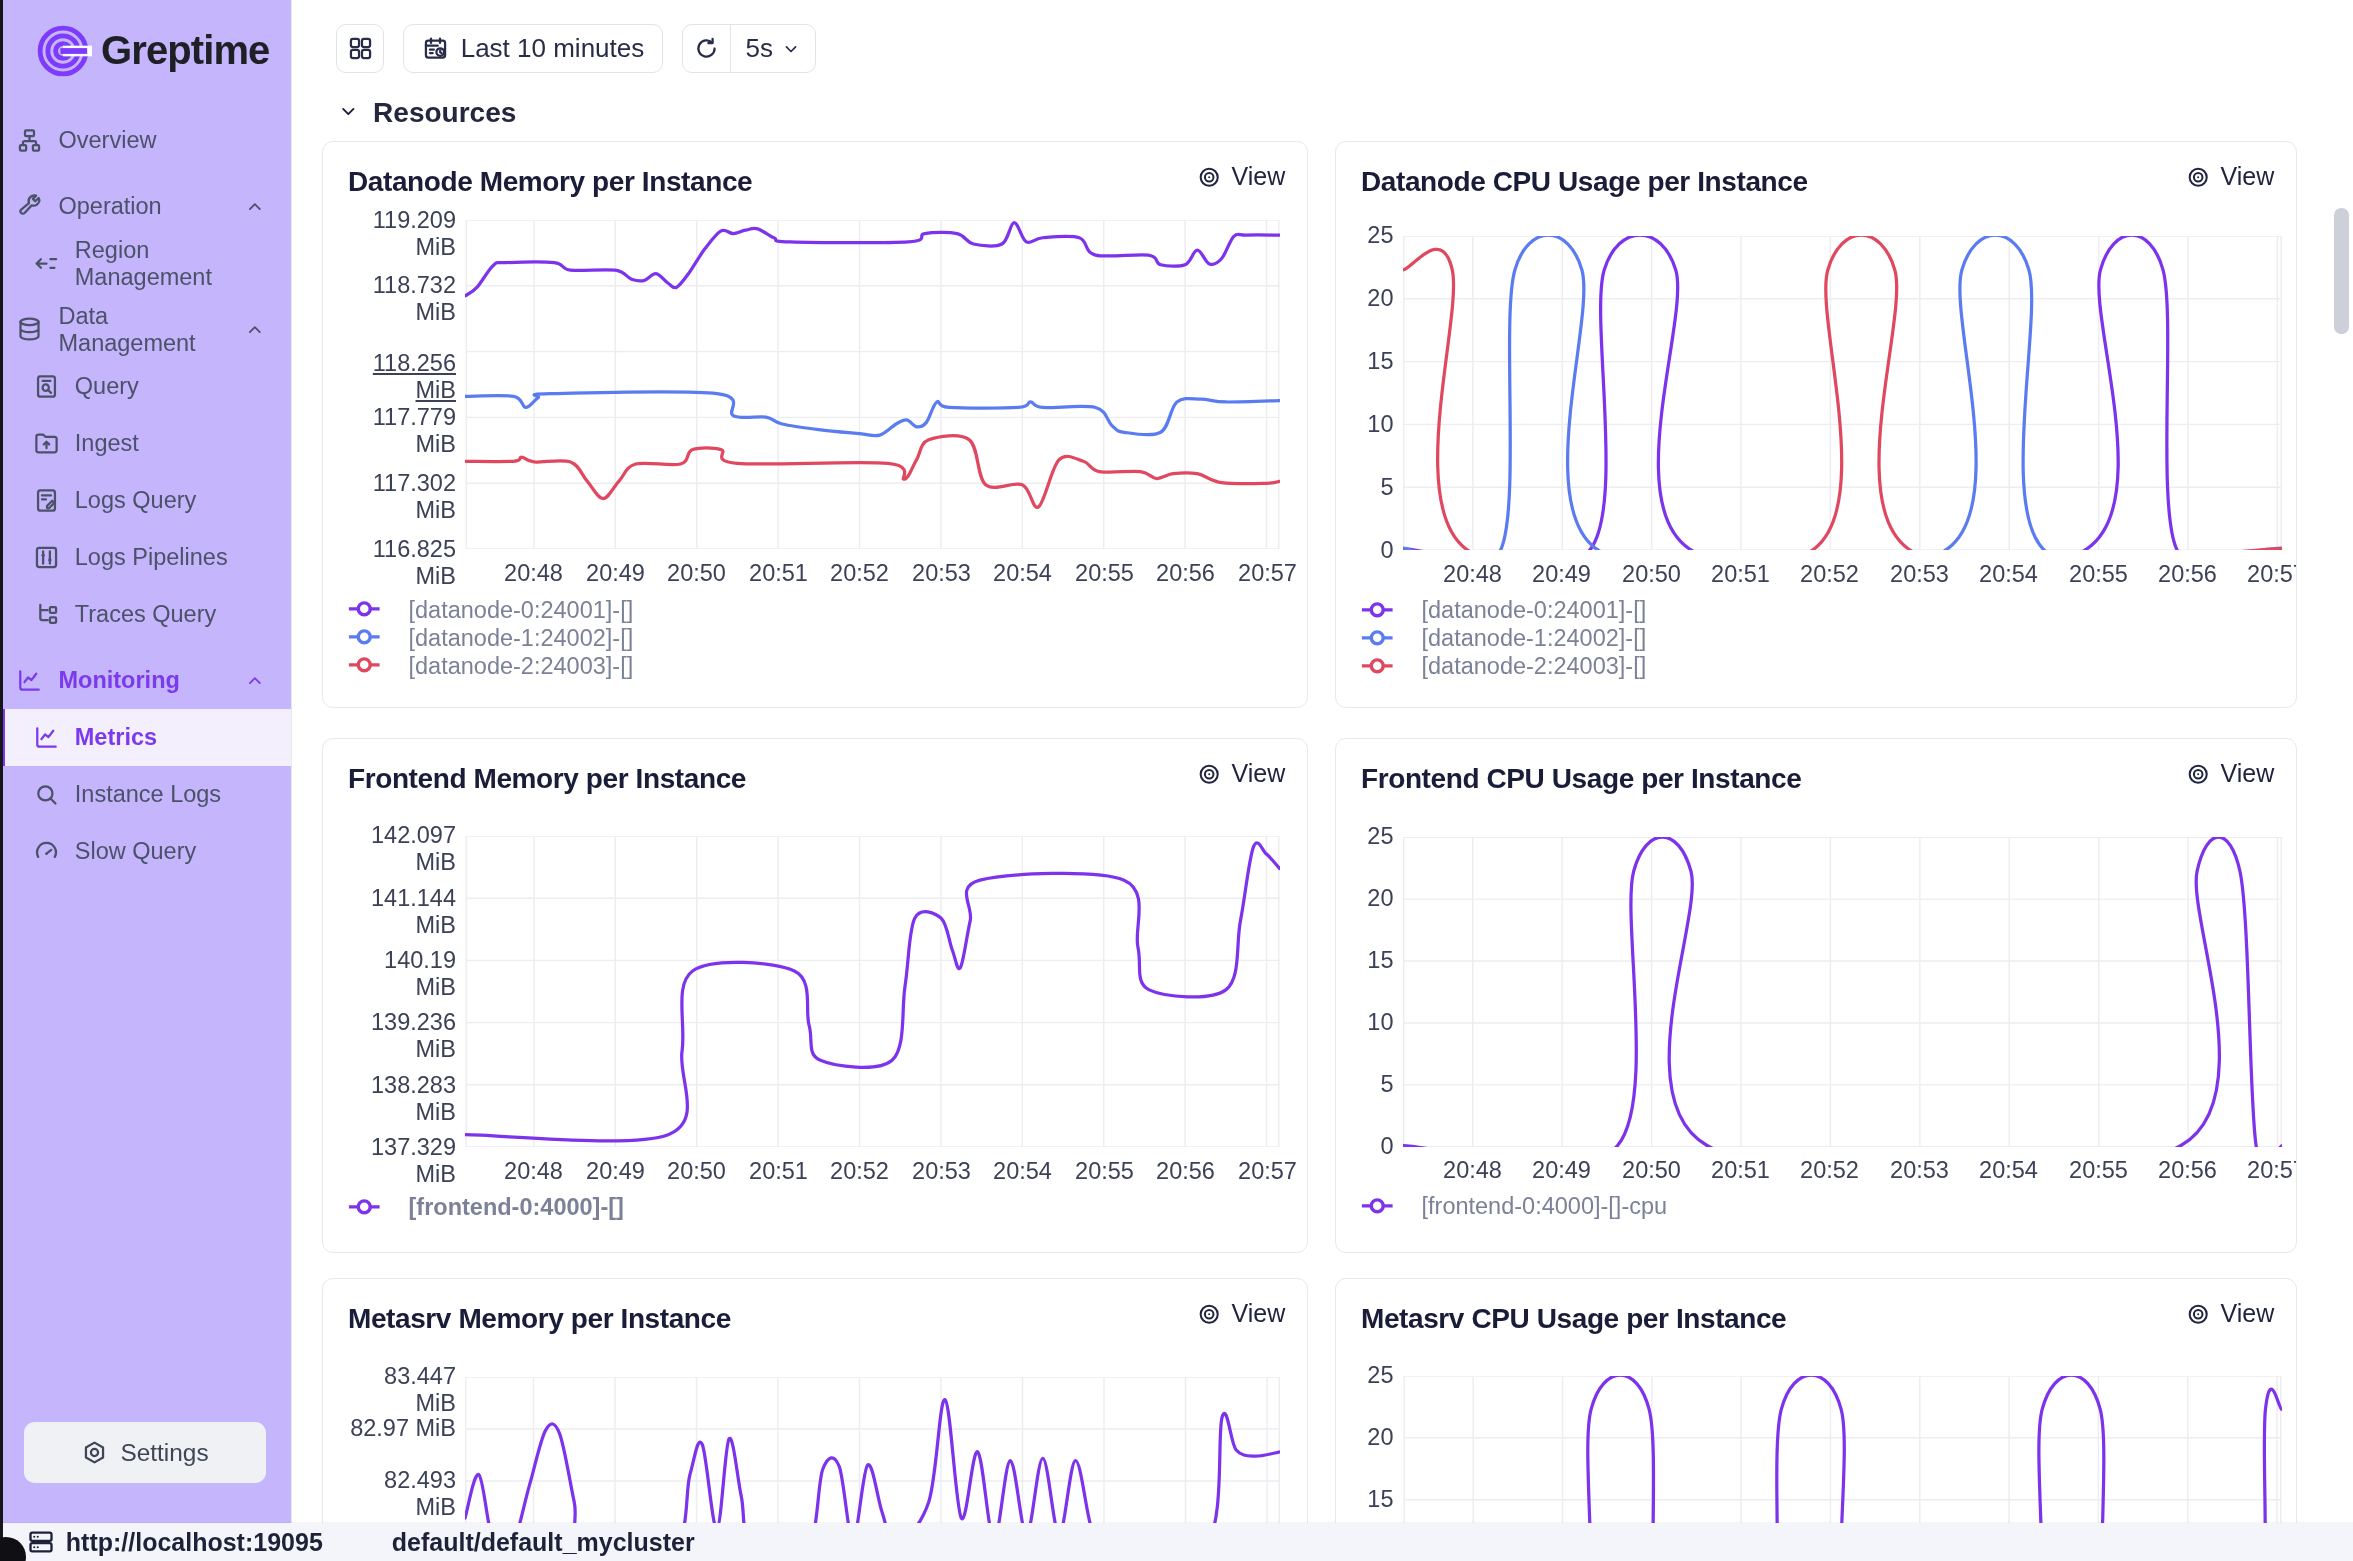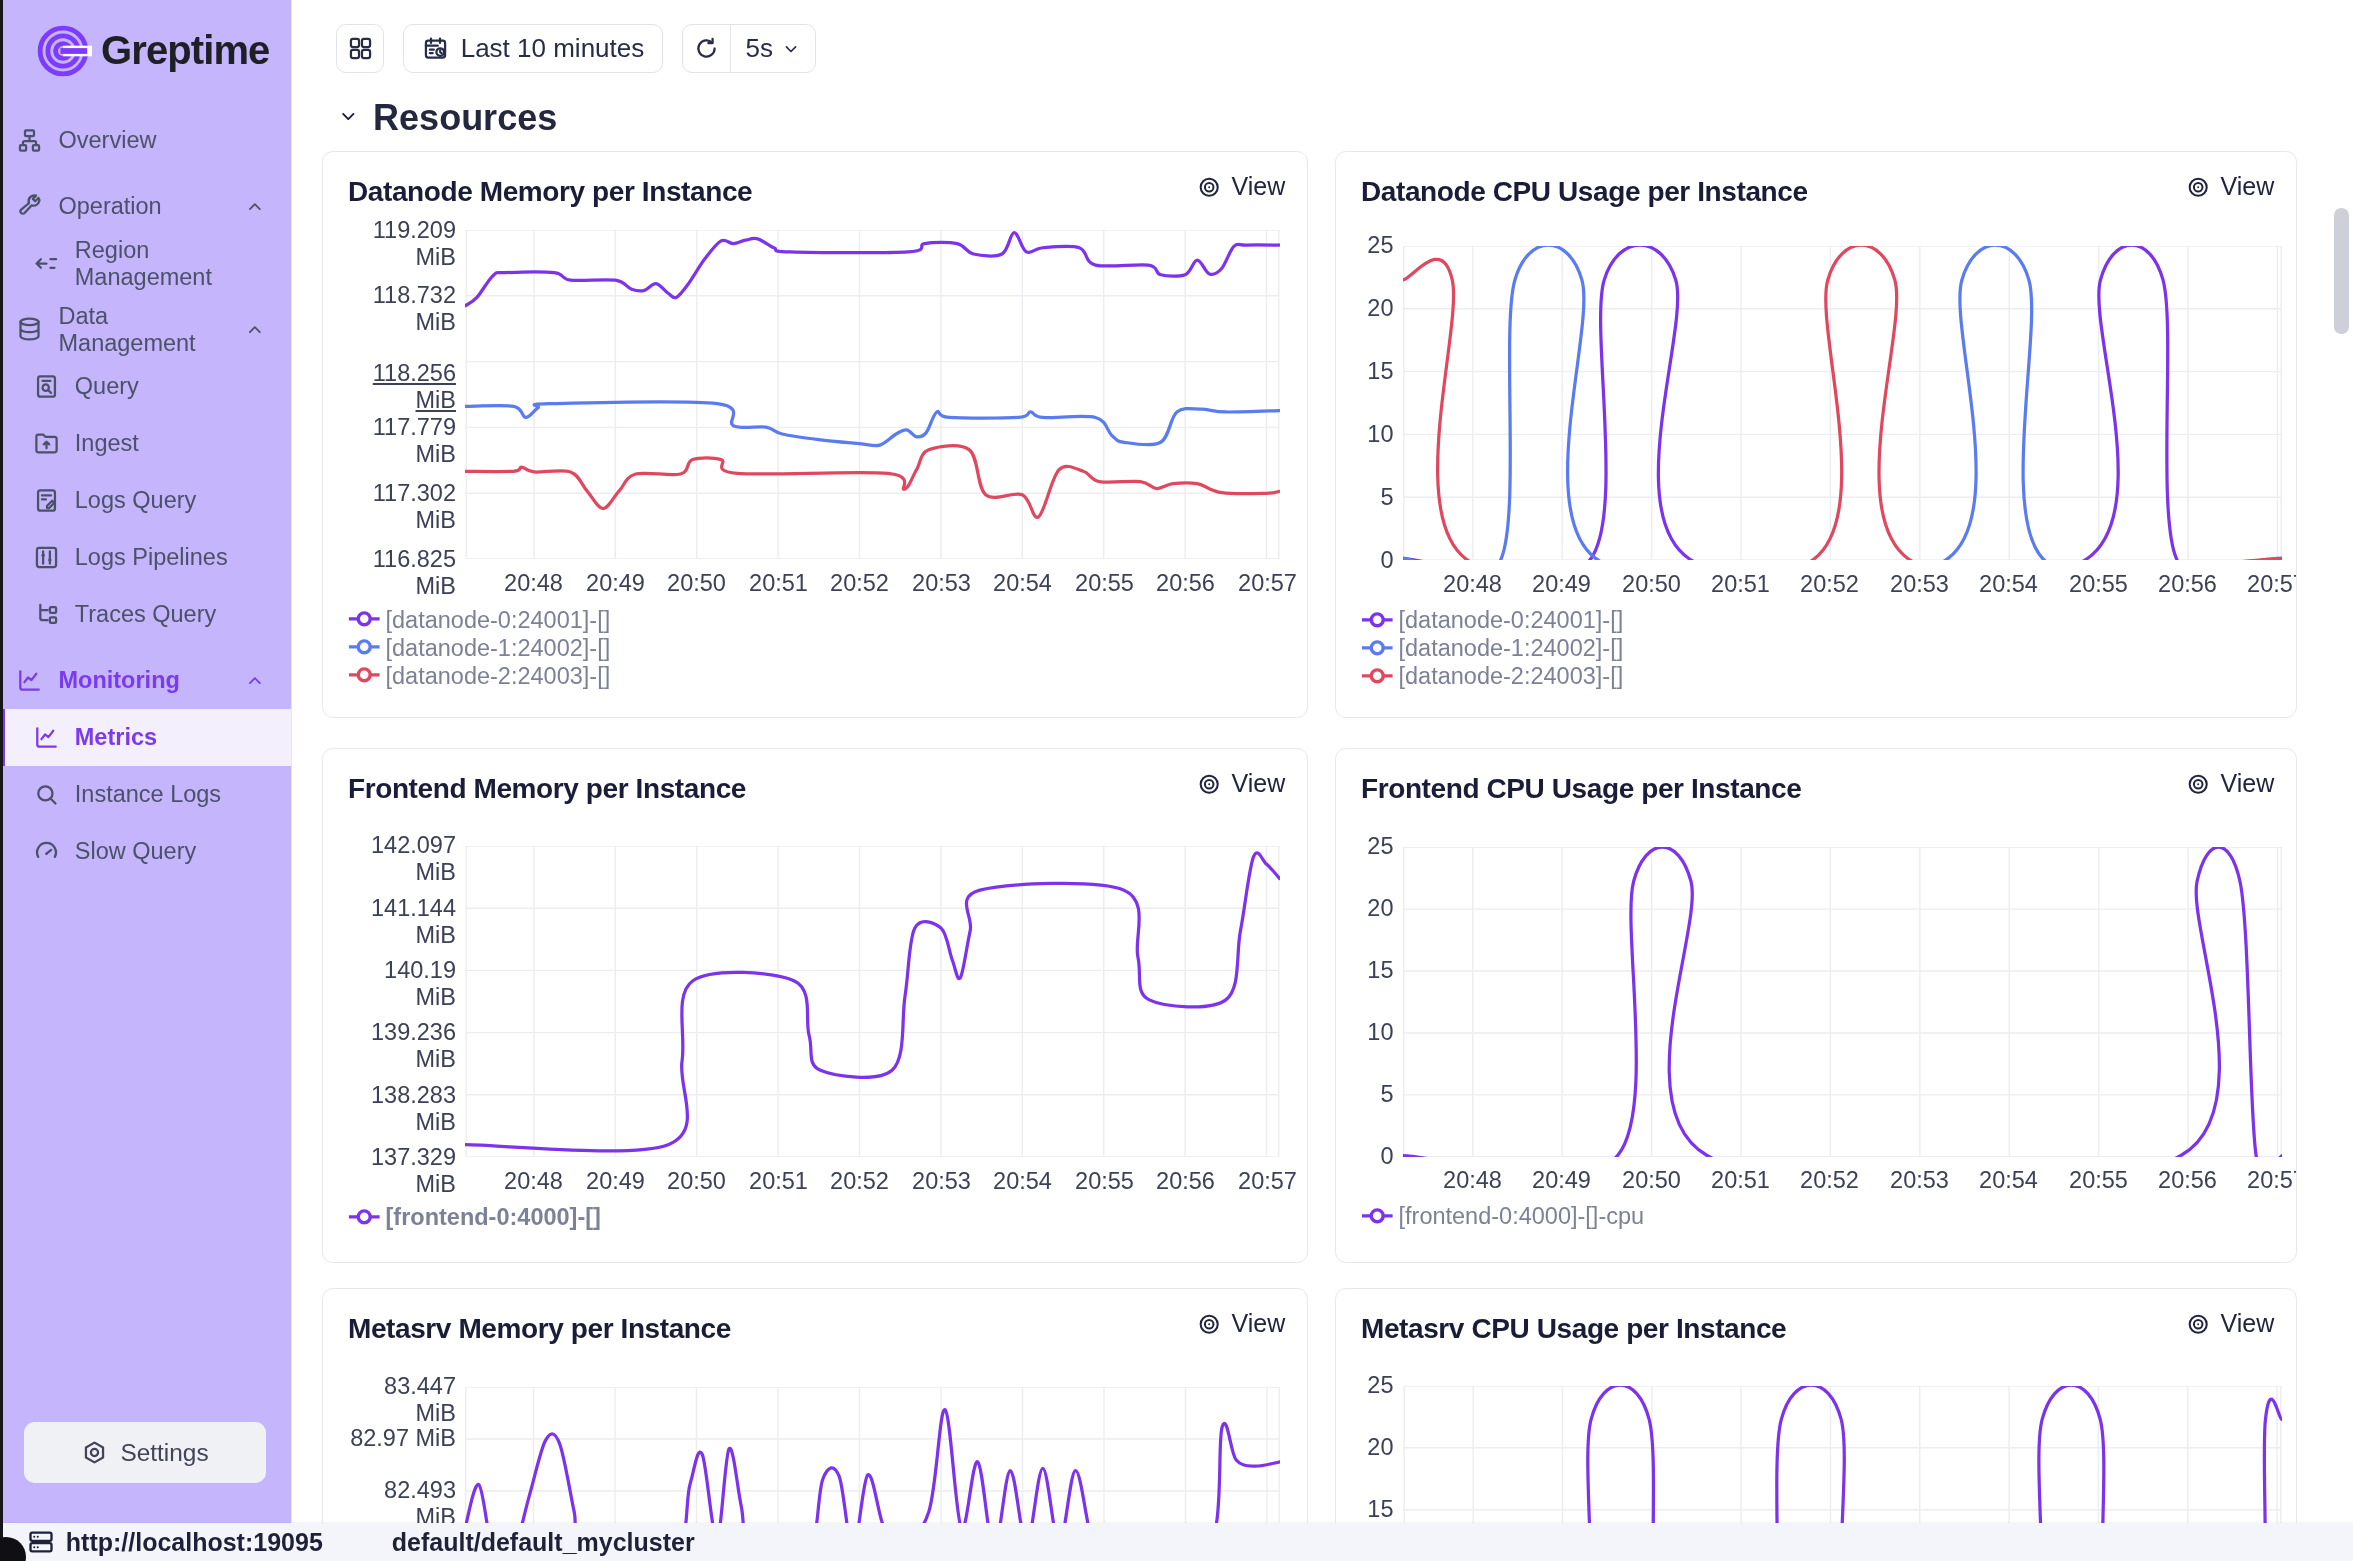--- a/index.html
+++ b/index.html
@@ -40,38 +40,38 @@
   .tbtn svg { display:block; }
   .btn-grid { width:48px; justify-content:center; }
   .btn-time { padding:0 18px; gap:11.7px; }
   .btn-combo { padding:0; }
   .combo-seg1 { width:47px; display:flex; justify-content:center; align-items:center; height:100%; cursor:pointer; }
   .combo-div { width:0.9px; align-self:stretch; background:#e4e5ea; }
   .combo-seg2 { display:flex; align-items:center; gap:8.1px; padding:0 14.4px; height:100%; cursor:pointer; }
 
   .section-head { display:flex; align-items:center; gap:13.5px; margin:23.5px 0 0 45px; cursor:pointer; }
   .section-head .chev svg { width:22.6px; height:22.6px; }
-  .section-title { font-size:36px; font-weight:bold; color:#23283f; }
+  .section-title { font-size:28px; font-weight:bold; color:#23283f; }
 
   .grid { display:grid; grid-template-columns:986px 962px; column-gap:27px;
     margin:12.6px 0 0 30px; }
   .grid .r1 { height:567px; } .grid .r2 { height:515px; margin-top:30px; } .grid .r3 { height:514px; margin-top:25px; }
   .card { background:#fff; border:0.9px solid #e7e8ec; border-radius:10.8px; padding:18px 21.7px 0 25px;
     position:relative; overflow:hidden; }
   .card-head { display:flex; justify-content:space-between; align-items:flex-start; }
   .chart-title { font-size:28px; font-weight:bold; color:#191d38; letter-spacing:-0.4px; margin-top:5.4px; }
   .view-btn { display:flex; align-items:center; gap:10px; background:none; border:none;
     font-size:25px; color:#20253f; cursor:pointer; font-family:"Liberation Sans", sans-serif; padding:1.8px 0; }
   .view-btn svg { width:24.4px; height:24.4px; display:block; }
   .chart-body { position:relative; }
   .ylab { position:absolute; text-align:right; font-size:23.5px; color:#3b4156; line-height:27px; }
   .xlab { position:absolute; width:81px; text-align:center; font-size:23.5px; color:#3b4156; }
   .plot { position:absolute; top:0; }
   .legend { position:absolute; left:0; }
-  .legend-row { display:flex; align-items:center; gap:5px; height:28px; cursor:pointer; }
+  .legend-row { display:flex; align-items:center; gap:28px; height:28px; cursor:pointer; }
   .legend-row .lbl { font-size:23.5px; color:#7b8196; }
 
   
   .statusbar { position:absolute; left:0; right:0; bottom:0; height:38px; background:#f4f4fb;
     display:flex; align-items:center; z-index:40; box-shadow:0 -0.9px 0 rgba(20,20,40,.04); }
   .statusbar .ic { margin-left:27px; display:flex; }
   .statusbar .ic svg { width:28px; height:28px; color:#1e2238; }
   .sb-url { margin-left:10.8px; font-size:25px; font-weight:bold; color:#1e2238; }
   .sb-cluster { margin-left:69px; font-size:25px; font-weight:bold; color:#1e2238; }
 

